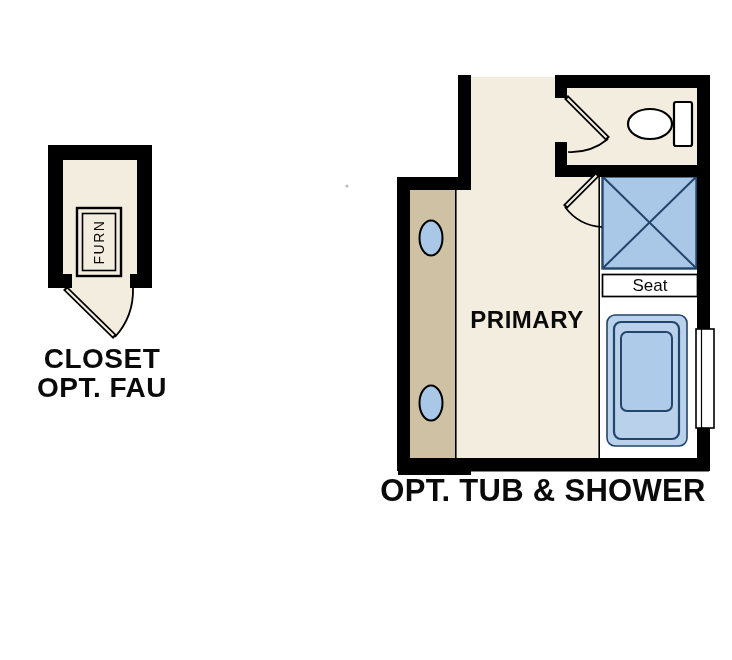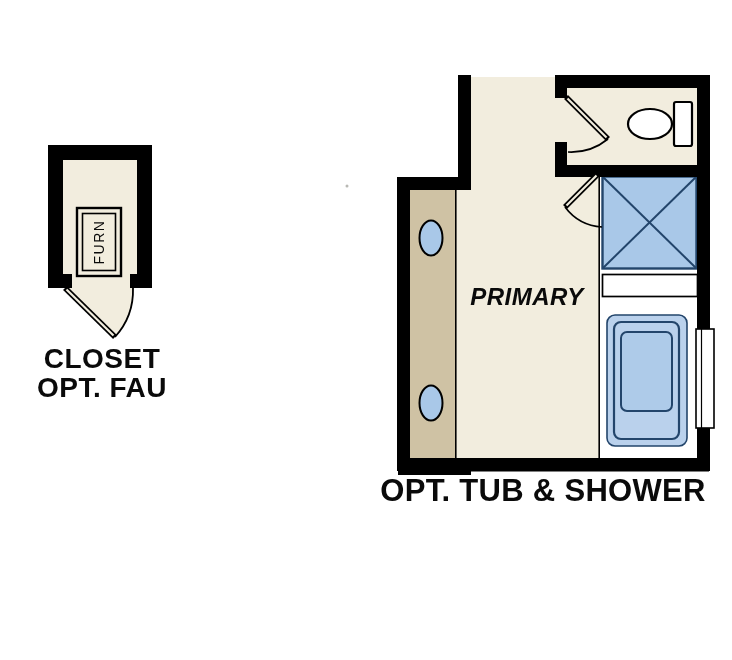--- a/index.html
+++ b/index.html
@@ -26,21 +26,21 @@
   .fixture-white{fill:var(--alcove);stroke:var(--wall);}
   
   .label{position:absolute;color:var(--text,#0a0a0a);text-align:center;}
   .label-bold{font-weight:bold;}
   .furn-label{
     left:59px;top:232px;width:80px;height:20px;
     line-height:20px;font-size:14px;letter-spacing:1.5px;
     transform:rotate(-90deg);transform-origin:center center;
   }
   .fau-label{left:10px;top:344px;width:184px;font-size:28px;line-height:29px;letter-spacing:0.5px;}
-  .pb-label{left:437px;top:283px;width:180px;font-size:24px;line-height:27px;letter-spacing:0.5px;font-style:italic;}
+  .pb-label{left:437px;top:306px;width:180px;font-size:24px;line-height:27px;letter-spacing:0.5px;}
   .seat-label{left:603px;top:275px;width:94px;font-size:17px;line-height:21px;}
   .tub-label{left:356px;top:474px;width:374px;font-size:31px;line-height:33px;letter-spacing:0.3px;white-space:nowrap;}
 </style>
 </head>
 <body>
 
 <div class="canvas">
 
   <svg width="732" height="660" viewBox="0 0 732 660">
 
@@ -128,16 +128,17 @@
 
   <div class="label label-bold fau-label">
     <div>CLOSET</div>
     <div>OPT. FAU</div>
   </div>
 
   <div class="label label-bold pb-label">
     <div>PRIMARY</div>
   </div>
 
+  <div class="label seat-label">Seat</div>
 
   <div class="label label-bold tub-label">OPT. TUB &amp; SHOWER</div>
 
 </div>
 
 </body></html>

